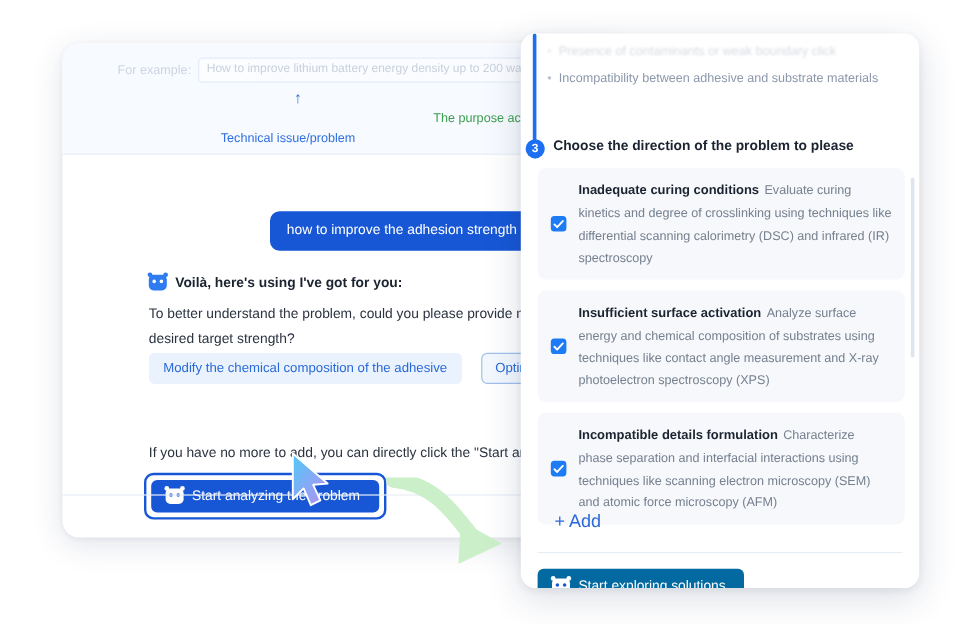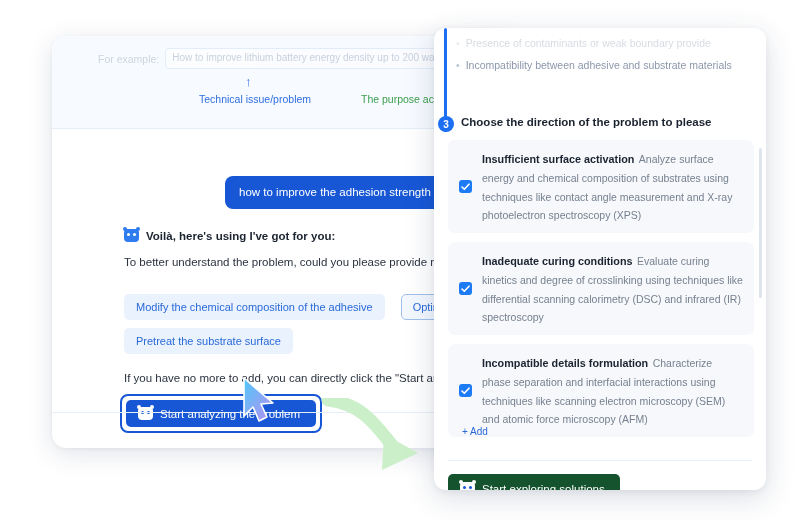--- a/index.html
+++ b/index.html
@@ -42,21 +42,21 @@
     padding: 3px 6px 5px 6px; font-size: 10px; color: #9aa8bb;
     opacity: .5; filter: blur(.55px); position: relative;
     white-space: nowrap; overflow: hidden;
   }
   .arrows-row { position:relative; height:22px; margin-top:2px; }
   .arrow-up { position:absolute; font-size:13px; line-height:1; }
   .arrow-up.blue { color:#2f6fe0; left:175px; top:4px; }
   .arrow-up.green { color:#3b9e4e; left:382px; top:4px; }
   .cap-row { position:relative; height:16px; }
   .cap { position:absolute; font-size:10.5px; top:0; }
-  .cap.blue { color:#2f6fe0; left:129px; }
+  .cap.blue { color:#2f6fe0; left:114px;margin-top:16px; }
   .cap.green { color:#3b9e4e; left:291px; }
 
   .divider-soft {
     position:absolute; left:0; right:0; top:92px; height:1px;
     background:#e6edf7;
   }
 
   
   .user-bubble {
     position: absolute; left: 173px; top: 140px;
@@ -183,32 +183,32 @@
     width:13px; height:13px; border-radius:3px; background:#1d7bf5;
     flex:none; position:relative;
   }
   .cbx svg { position:absolute; left:2px; top:2.5px; }
   .opt-body { flex:1; }
   .opt-title { font-size:10.8px; font-weight:bold; color:#1b2330; margin-bottom:2px; }
   .opt-desc  { font-size:10.5px; line-height:1.5; color:#76808f; }
 
   .add-btn {
     position:absolute; left:28px; top:398px;
-    font-size:10px; color:#2a6ad8; background:none; border:none;
+    font-size:15px; color:#2a6ad8; background:none; border:none;
     padding:0; font-family:"Liberation Sans", sans-serif; cursor:pointer;
   }
 
   .rp-divider {
     position:absolute; left:14px; right:14px; top:432px; height:1px; background:#e8eef7;
   }
 
   .explore-btn {
     position:absolute; left:14px; top:446px;
     display:flex; align-items:center; gap:7px;
-    background:#14532d; color:#fff; border:none;
+    background:#0369a1; color:#fff; border:none;
     font-size:11.5px; padding:8px 15px 8px 12px; border-radius:5px;
     font-family:"Liberation Sans", sans-serif; cursor:pointer;
   }
 
   .rp-scrollbar {
     position:absolute; right:4px; top:120px;
     width:3px; height:150px; border-radius:2px; background:#dfe5ee;
   }
 </style>
 </head>
@@ -239,29 +239,27 @@
       <span class="bot-badge-ears">
           <span></span>
           <span></span>
         </span>
     </span>
     <span class="txt">Voilà, here's using I've got for you:</span>
   </div>
 
   <div class="assist-para">
     <span>To better understand the problem, could you please provide more details o</span>
+    <span class="l2">desired target strength?</span>
   </div>
 
   <div class="chips">
     <div class="chip-row">
       <span class="chip">Modify the chemical composition of the adhesive</span>
       <span class="chip hover">Optimize the curing</span>
-    </div>
-    <div class="chip-row">
-      <span class="chip">Pretreat the substrate surface</span>
     </div>
   </div>
 
   <div class="note-line">If you have no more to add, you can directly click the "Start analyzing the p</div>
 
   <div class="start-btn-wrap">
     <button class="start-btn">
       <span class="bot-badge white">
         <span class="bot-badge-ears">
             <span></span>
@@ -292,54 +290,54 @@
 </svg>
 
 <div id="right-panel">
   <div class="rp-inner">
 
     <div class="step-rail"></div>
 
     <div class="faded-bullets">
       <div class="fb-line ghost">
         <span class="fb-dot">•</span>
-        <span>Presence of contaminants or weak boundary provide</span>
+        <span>Presence of contaminants or weak boundary click</span>
       </div>
       <div class="fb-line" style="margin-top:6px;">
         <span class="fb-dot">•</span>
         <span>Incompatibility between adhesive and substrate materials</span>
       </div>
     </div>
 
     <div class="step-badge">3</div>
     <div class="step-title">Choose the direction of the problem to please</div>
 
     <div class="opts">
 
       <div class="opt">
         <span class="cbx">
           <svg width="9" height="8" viewBox="0 0 9 8">
               <path d="M1,4 L3.3,6.3 L8,1.2" stroke="#fff" stroke-width="1.6" fill="none" stroke-linecap="round" stroke-linejoin="round"></path>
             </svg>
         </span>
         <span class="opt-body">
-          <span class="opt-title">Insufficient surface activation</span>
-          <span class="opt-desc">Analyze surface energy and chemical composition of substrates using techniques like contact angle measurement and X-ray photoelectron spectroscopy (XPS)</span>
+          <span class="opt-title">Inadequate curing conditions</span>
+          <span class="opt-desc">Evaluate curing kinetics and degree of crosslinking using techniques like differential scanning calorimetry (DSC) and infrared (IR) spectroscopy</span>
         </span>
       </div>
 
       <div class="opt">
         <span class="cbx">
           <svg width="9" height="8" viewBox="0 0 9 8">
               <path d="M1,4 L3.3,6.3 L8,1.2" stroke="#fff" stroke-width="1.6" fill="none" stroke-linecap="round" stroke-linejoin="round"></path>
             </svg>
         </span>
         <span class="opt-body">
-          <span class="opt-title">Inadequate curing conditions</span>
-          <span class="opt-desc">Evaluate curing kinetics and degree of crosslinking using techniques like differential scanning calorimetry (DSC) and infrared (IR) spectroscopy</span>
+          <span class="opt-title">Insufficient surface activation</span>
+          <span class="opt-desc">Analyze surface energy and chemical composition of substrates using techniques like contact angle measurement and X-ray photoelectron spectroscopy (XPS)</span>
         </span>
       </div>
 
       <div class="opt">
         <span class="cbx">
           <svg width="9" height="8" viewBox="0 0 9 8">
               <path d="M1,4 L3.3,6.3 L8,1.2" stroke="#fff" stroke-width="1.6" fill="none" stroke-linecap="round" stroke-linejoin="round"></path>
             </svg>
         </span>
         <span class="opt-body">

